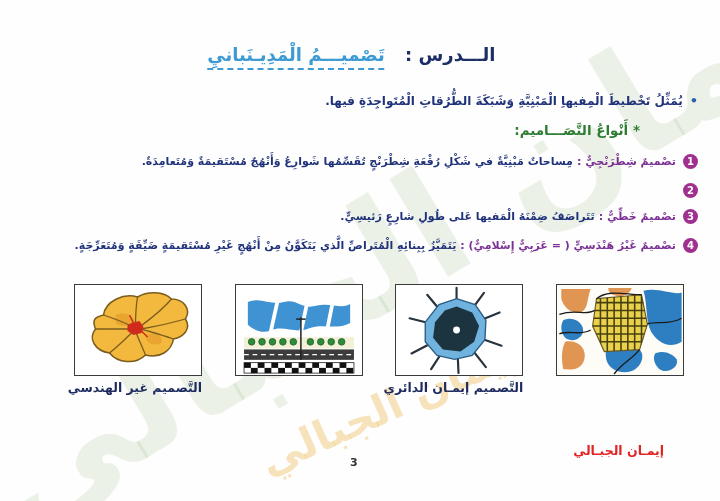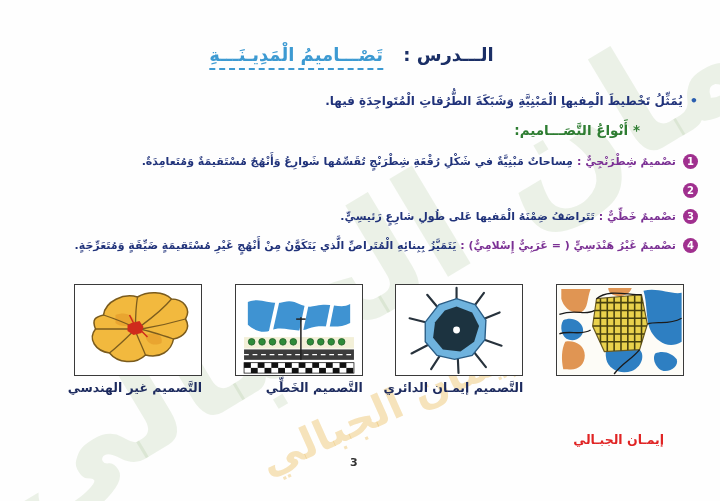--- a/index.html
+++ b/index.html
@@ -94,21 +94,21 @@
   }
   .figure-box svg { display:block; width:100%; height:100%; }
   .figure-label {
     margin-top:4px;
     font-size:12.5px; font-weight:bold; color:#1c2a5e;
     direction:rtl; white-space:nowrap;
   }
 
   
   .footer-author {
-    position:absolute; top:432px; right:56px;
+    position:absolute; top:443px; right:56px;
     direction:rtl; font-size:12.5px; font-weight:bold; color:#e02424;
     white-space:nowrap;
   }
   .page-number {
     position:absolute; top:456px; left:350px;
     font-size:11px; font-weight:bold; color:#333;
   }
 </style>
 </head>
 <body>
@@ -117,21 +117,21 @@
 
   <div class="watermark">
     <span class="wm-main">إيمان الجبالي</span>
     <span class="wm-small">إيمان الجبالي</span>
   </div>
 
   <div class="content">
 
     <div class="title">
       <span class="title-prefix">الـــدرس :</span>
-      <span class="title-main">تَصْـــاميمُ الْمَدِيـنَـــةِ</span>
+      <span class="title-main">تَصْميـــمُ الْمَدِيـنَبانيِ</span>
     </div>
 
     <div class="intro">
       <span class="bullet">•</span><span>يُمَثِّلُ تَخْطيطَ الْمِفيهاِ الْمَبْنِيَّةِ وَشَبَكَةَ الطُّرُقاتِ الْمُتَواجِدَةِ فيها.</span>
     </div>
 
     <div class="section-heading">* أَنْواعُ التَّصَـــاميم:</div>
 
     <div class="items">
 
@@ -265,21 +265,20 @@
                 <rect x="38" y="87.5" width="7.2" height="5.5"></rect>
                   <rect x="52.4" y="87.5" width="7.2" height="5.5"></rect>
                 <rect x="66.8" y="87.5" width="7.2" height="5.5"></rect>
                   <rect x="81.2" y="87.5" width="7.2" height="5.5"></rect>
                 <rect x="95.6" y="87.5" width="7.2" height="5.5"></rect>
                   <rect x="110" y="87.5" width="7.2" height="5.5"></rect>
               </g>
             </g>
           </svg>
         </div>
-        <div class="figure-label">التَّصميم الخَطِّي</div>
       </div>
 
       <div class="figure">
         <div class="figure-box">
           <svg viewBox="0 0 125 90">
             <rect x="0" y="0" width="125" height="90" fill="#ffffff"></rect>
             <path d="M28,30 C30,16 48,8 62,12 C72,6 88,6 96,14 C108,14 116,24 110,34 C116,44 108,52 98,54 C96,66 84,74 70,70 C60,80 42,78 34,68 C20,66 12,54 20,44 C16,34 20,32 28,30 Z" fill="#f2b93e" stroke="#7a5b1d" stroke-width="1.5"></path>
             <path d="M40,30 C50,26 58,30 60,38 C54,42 44,42 40,38 Z" fill="#e8a12e" opacity="0.85"></path>
             <path d="M70,50 C80,46 88,50 86,58 C78,62 70,58 70,50 Z" fill="#e8a12e" opacity="0.85"></path>
             <g stroke="#7d5d1e" stroke-width="1.3" fill="none">

